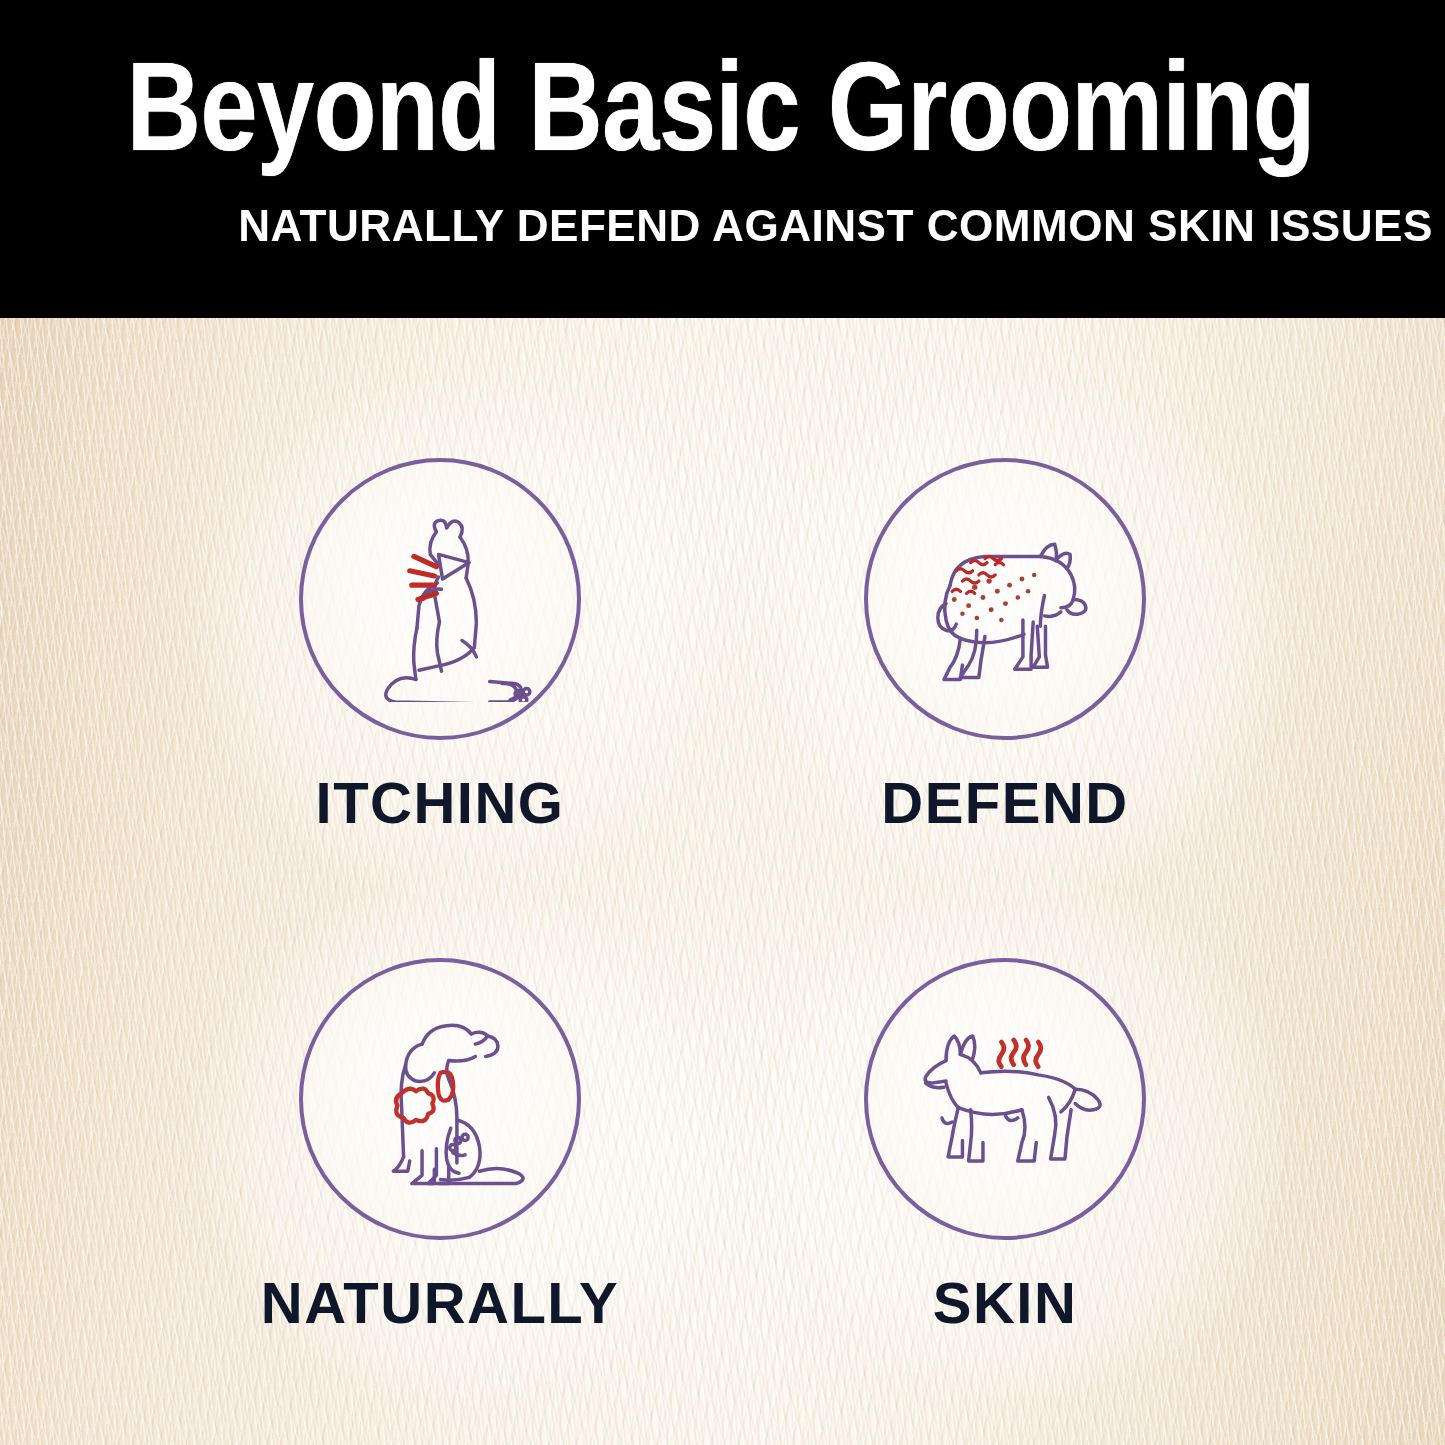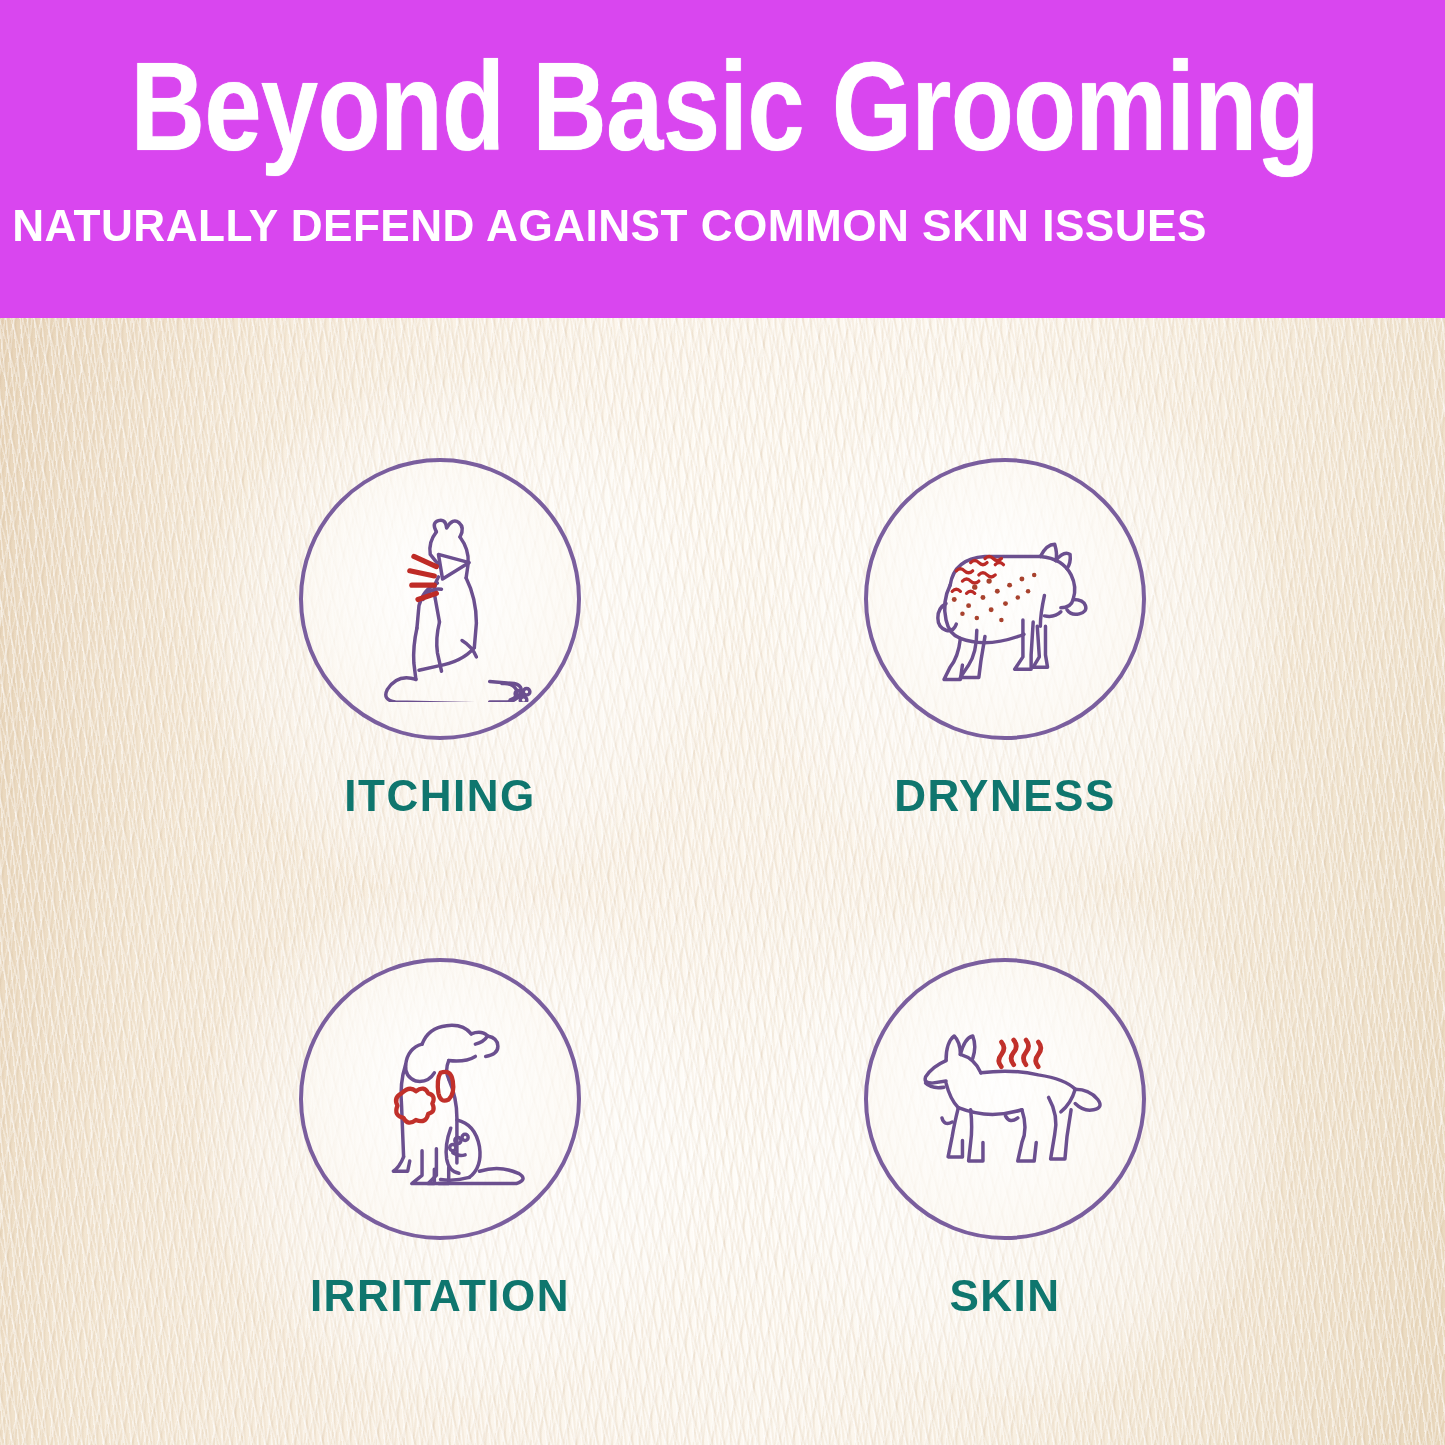--- a/index.html
+++ b/index.html
@@ -7,23 +7,23 @@
   body {
     font-family:"Liberation Sans", sans-serif;
     background:#f2e6d4;
     overflow:hidden;
   }
   .poster { position:relative; width:1445px; height:1445px; overflow:hidden; }
 
   
   .banner{
     position:absolute; left:0; top:0; width:1445px; height:318px;
-    background:#d946ef;
+    background:#000000;
     display:flex; flex-direction:column;
-    align-items:flex-start; justify-content:flex-start;
+    align-items:flex-end; justify-content:flex-start;
   }
   .banner-title{
     color:#ffffff;
     font-family:"Liberation Sans", sans-serif;
     font-weight:bold;
     font-size:126px;
     line-height:1.0;
     letter-spacing:-1px;
     transform:scaleX(0.82);
     transform-origin:center top;
@@ -101,22 +101,22 @@
     border-radius:50%;
     border:4px solid #7a5e9e;
     background:radial-gradient(circle at 48% 45%, rgba(255,255,255,0.82) 0%, rgba(253,250,245,0.62) 60%, rgba(249,243,234,0.42) 100%);
     display:flex; align-items:center; justify-content:center;
     overflow:hidden;
   }
   .icon-circle svg{ width:205px; height:205px; display:block; }
 
   .icon-label{
     margin-top:34px;
-    color:#0f766e;
-    font-size:44px;
+    color:#0f172a;
+    font-size:58px;
     font-weight:bold;
     letter-spacing:1.5px;
     line-height:1;
     white-space:nowrap;
   }
 </style>
 </head>
 <body>
 
 <div class="poster">
@@ -230,21 +230,21 @@
               <circle cx="112" cy="98" r="2.2"></circle>
             <circle cx="58" cy="114" r="2.2"></circle>
               <circle cx="72" cy="118" r="2.2"></circle>
             <circle cx="96" cy="120" r="2.2"></circle>
               <circle cx="122" cy="92" r="2.2"></circle>
             <circle cx="70" cy="88" r="2.6"></circle>
               <circle cx="84" cy="82" r="2.6"></circle>
           </g>
         </svg>
       </div>
-      <div class="icon-label">DRYNESS</div>
+      <div class="icon-label">DEFEND</div>
     </div>
 
     <div class="cell c3">
       <div class="icon-circle">
         <svg viewBox="0 0 200 200">
           <g fill="none" stroke="#6b4f8f" stroke-width="3.4" stroke-linecap="round" stroke-linejoin="round">
 
             <path d="M82 46 q6 -16 24 -18 q16 -2 24 8"></path>
             <path d="M130 36 q10 -4 16 2 q-4 6 -12 8"></path>
             <path d="M146 38 q10 2 10 10 q0 8 -12 10"></path>
@@ -271,21 +271,21 @@
             <circle cx="112" cy="147" r="3"></circle>
             <path d="M112 152 q6 4 12 2"></path>
           </g>
 
           <g fill="none" stroke="#c1302a" stroke-width="4.2" stroke-linejoin="round">
             <path d="M62 94 q8 -8 14 -2 q8 -6 12 2 q8 2 4 10 q4 8 -4 10 q-2 10 -12 6 q-8 6 -12 -2 q-10 -2 -6 -12 q-4 -8 4 -12 z"></path>
             <path d="M100 74 q10 -4 12 8 q2 12 -4 18 q-8 4 -10 -6 q-2 -14 2 -20 z"></path>
           </g>
         </svg>
       </div>
-      <div class="icon-label">IRRITATION</div>
+      <div class="icon-label">NATURALLY</div>
     </div>
 
     <div class="cell c4">
       <div class="icon-circle">
         <svg viewBox="0 0 200 200">
           <g fill="none" stroke="#6b4f8f" stroke-width="3.4" stroke-linecap="round" stroke-linejoin="round">
 
             <path d="M42 62 q0 -18 8 -24 q6 6 6 18"></path>
             <path d="M56 56 q4 -16 12 -18 q4 10 0 22"></path>
 

